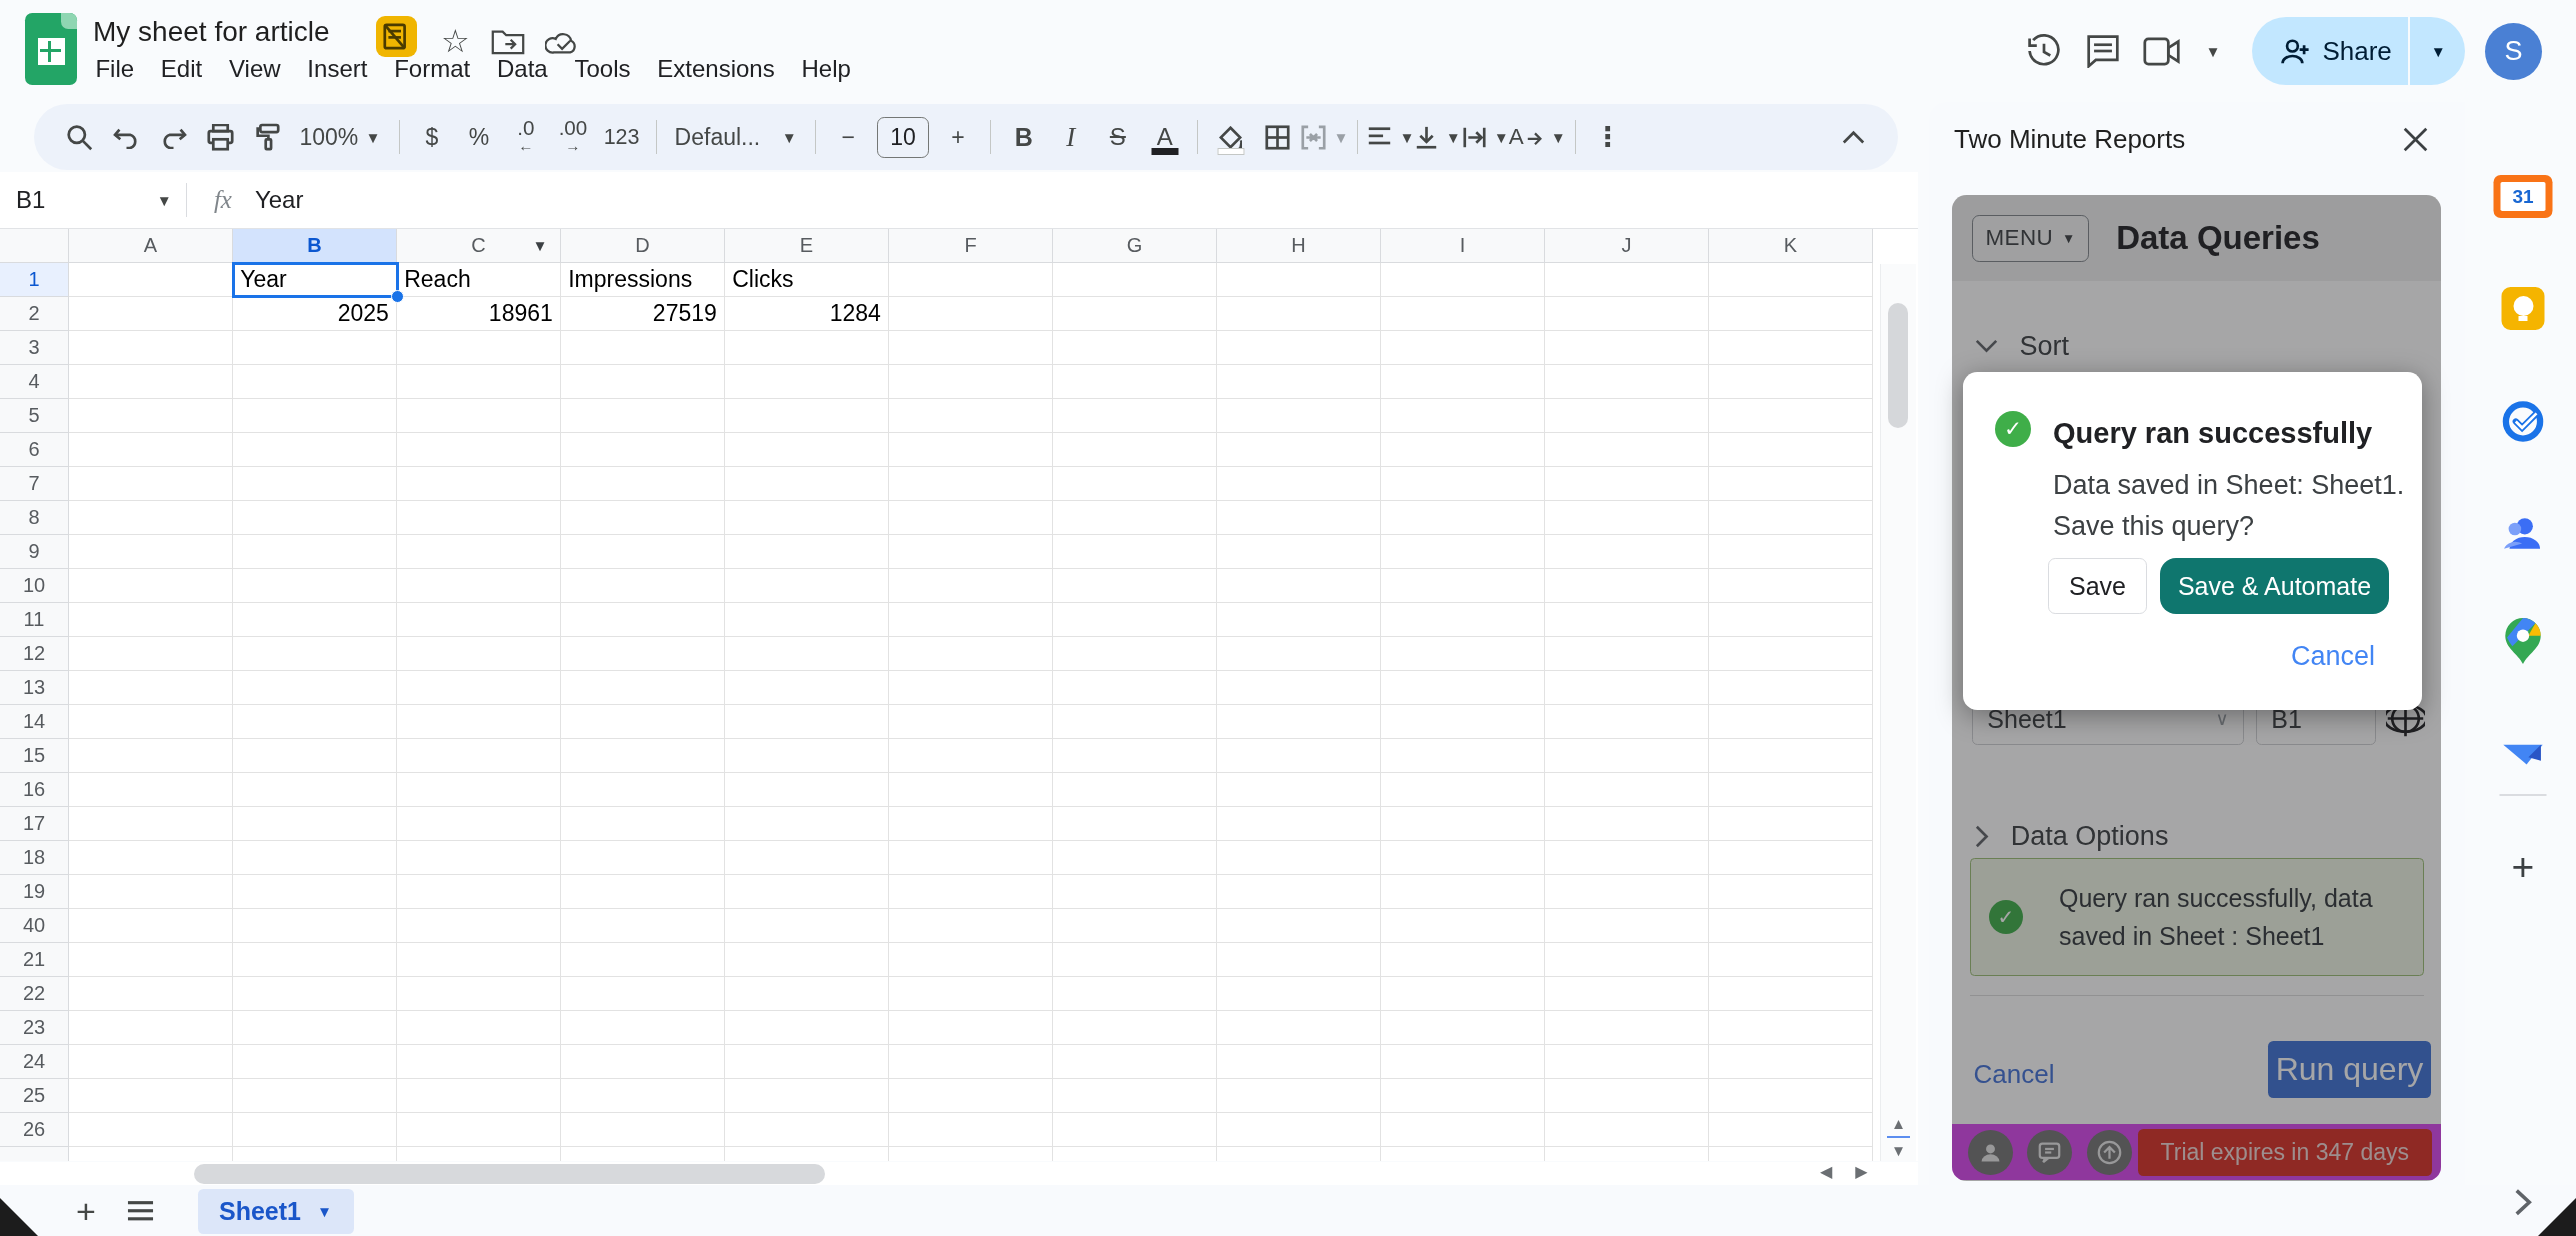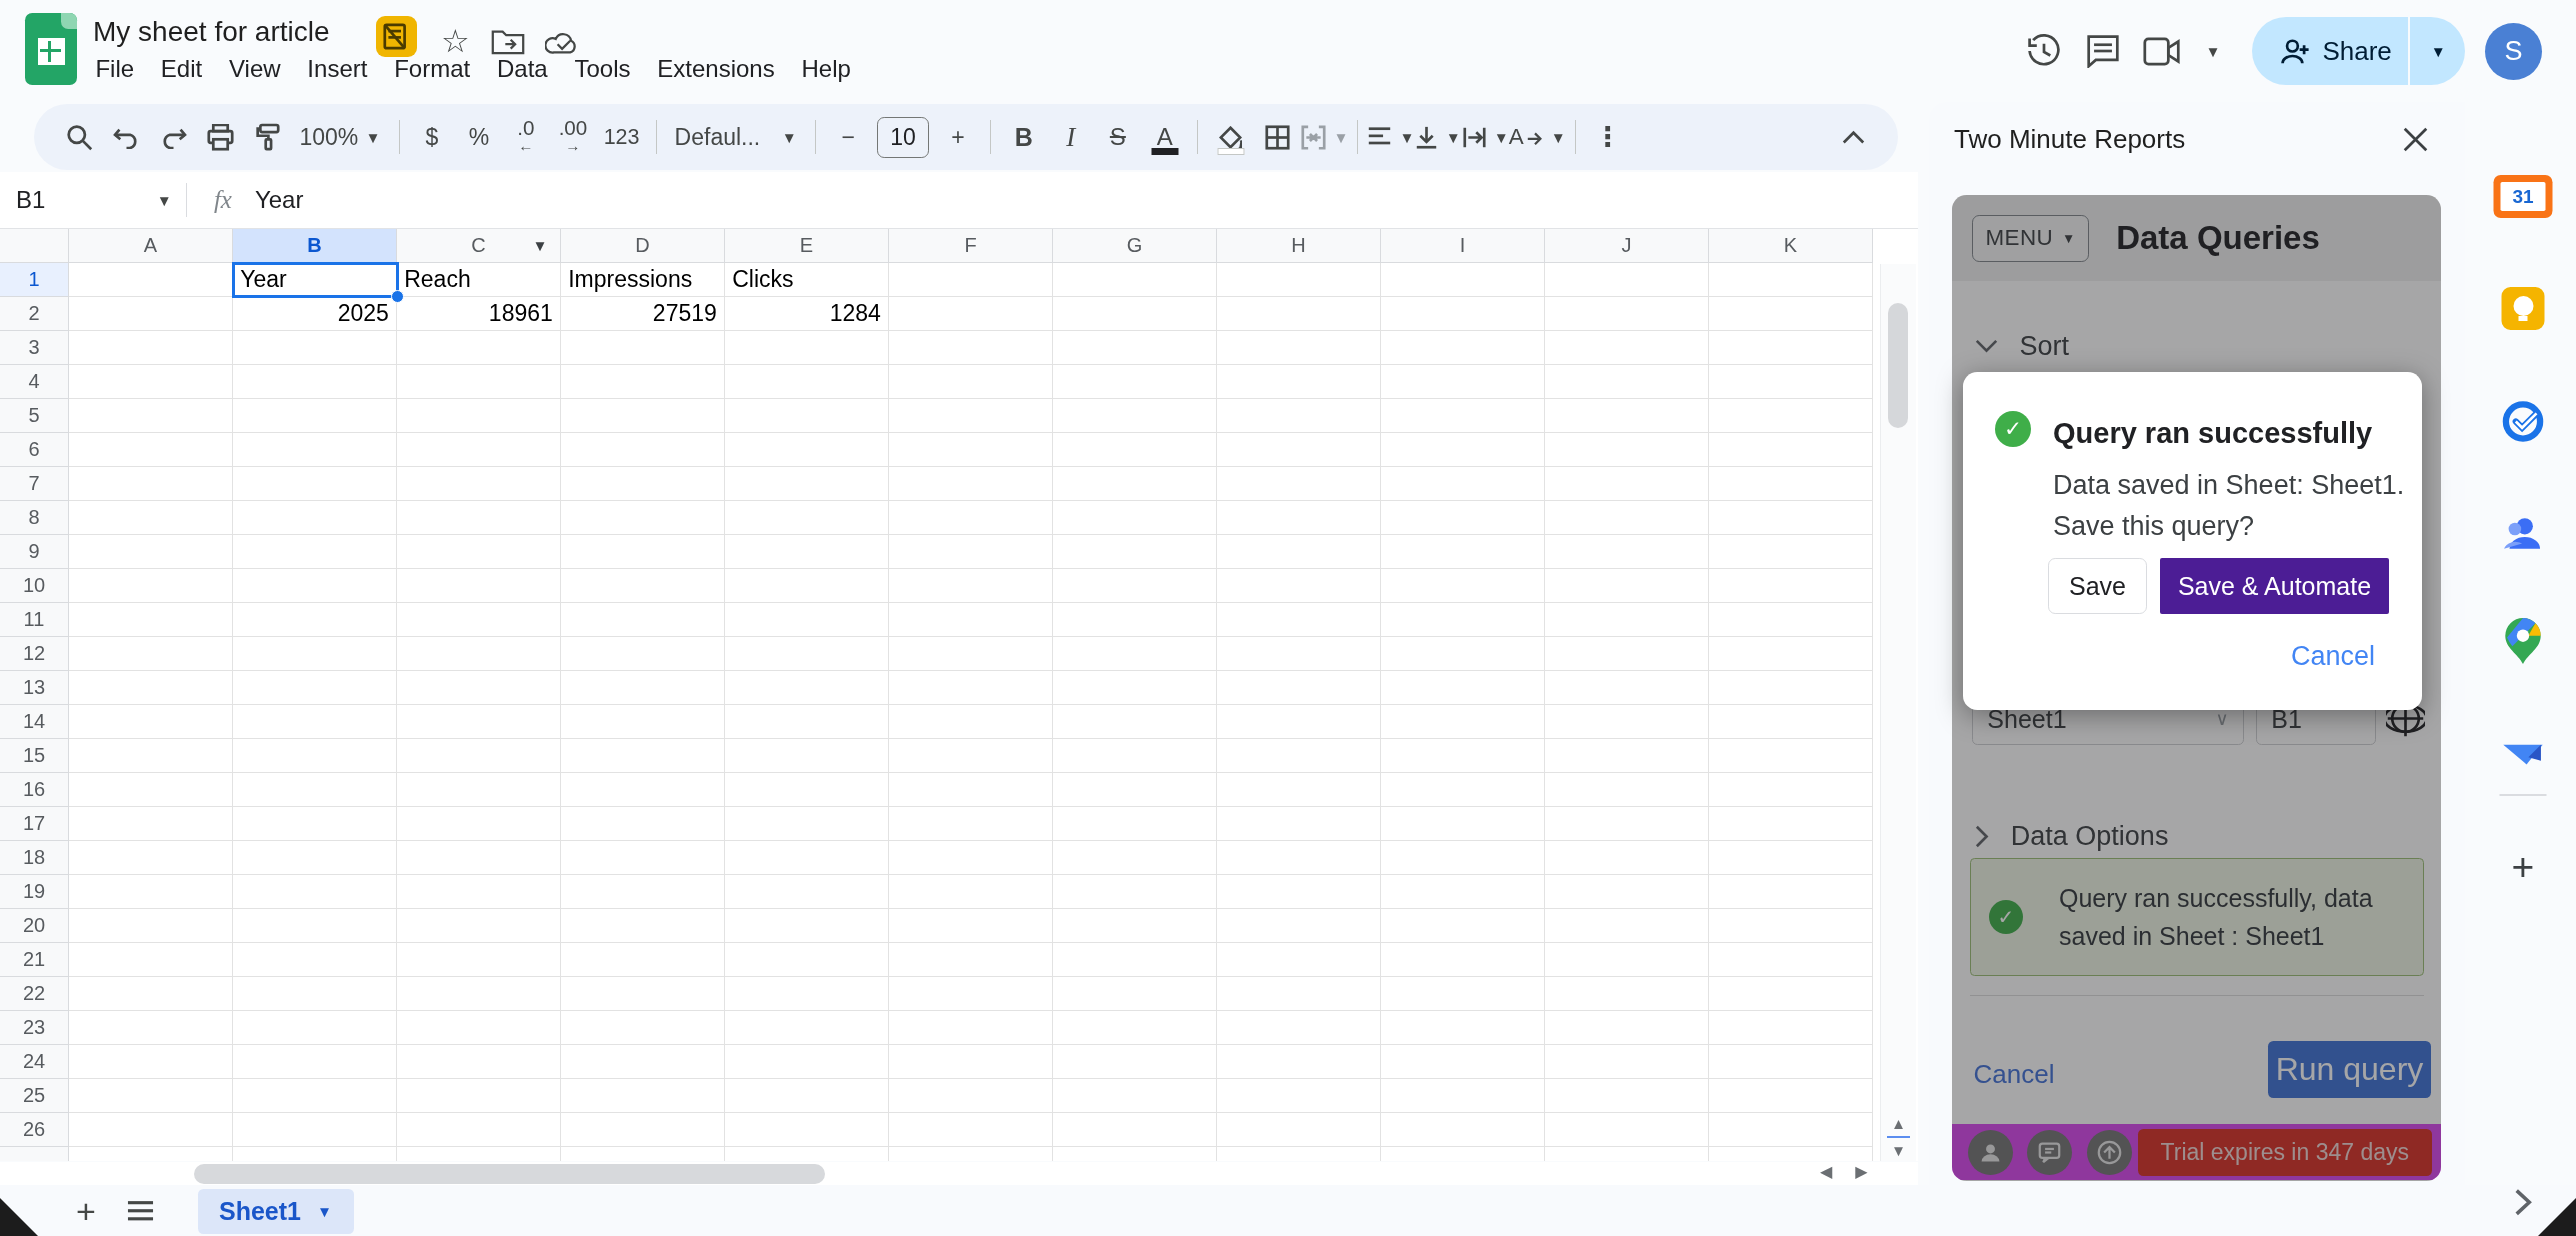--- a/index.html
+++ b/index.html
@@ -120,21 +120,21 @@
   .trial-badge { margin-left:auto; margin-right:9px; height:47px; border-radius:5.4px; background:#d93025; color:#f1d7d5; font-size:23px; display:flex; align-items:center; padding:0 23px; }
   .dim { position:absolute; inset:0; background:rgba(32,33,36,.40); z-index:5; }
 
   
   .dialog { position:absolute; left:1963px; top:372px; width:459px; height:338px; background:#fff; border-radius:14.3px; box-shadow:0 5.4px 27px rgba(0,0,0,.35); z-index:10; }
   .dlg-check { position:absolute; left:32px; top:39px; }
   .dlg-check .check-circle { width:36px; height:36px; font-size:21.5px; }
   .dlg-title { position:absolute; left:90px; top:45px; font-size:29px; font-weight:700; color:#202124; }
   .dlg-body { position:absolute; left:90px; top:93px; font-size:27px; line-height:41px; color:#3c4043; }
   .dlg-save { position:absolute; left:85px; top:186px; width:99px; height:56px; border:0.9px solid #dadce0; border-radius:7.2px; background:#fff; font-size:25px; color:#202124; display:flex; align-items:center; justify-content:center; }
-  .dlg-save-auto { position:absolute; left:197px; top:186px; width:229px; height:56px; border-radius:2px; background:#4c1d95; font-size:25px; color:#fff; display:flex; align-items:center; justify-content:center; }
+  .dlg-save-auto { position:absolute; left:197px; top:186px; width:229px; height:56px; border-radius:16px; background:#0f766e; font-size:25px; color:#fff; display:flex; align-items:center; justify-content:center; }
   .dlg-cancel { position:absolute; right:47px; top:269px; font-size:27px; color:#4285f4; }
 
   
   .rail { position:absolute; left:2470px; top:102px; width:106px; height:1135px; }
   .rail-ic { position:absolute; left:50%; transform:translateX(-50%); width:59px; height:59px; display:flex; align-items:center; justify-content:center; }
   .rail-div { position:absolute; left:50%; transform:translateX(-50%); top:692px; width:47px; height:1.8px; background:#dadce0; }
   .rail-chevron { position:absolute; left:50%; transform:translateX(-50%); top:1085px; color:#5f6368; }
   .cal { width:65px; height:43px; background:#f97316; border-radius:7.2px; position:relative; }
   .cal span { position:absolute; inset:7.2px 7.2px 7.2px 7.2px; background:#fff; display:flex; align-items:center; justify-content:center; font-size:19px; font-weight:700; color:#1967d2; border-radius:1.8px; }
   .keep { width:43px; height:43px; background:#f5b400; border-radius:9px; position:relative; }
@@ -642,21 +642,21 @@
           <div class="cell"></div>
           <div class="cell"></div>
           <div class="cell"></div>
           <div class="cell"></div>
           <div class="cell"></div>
           <div class="cell"></div>
           <div class="cell"></div>
           <div class="cell"></div>
         </div>
         <div class="grow">
-          <div class="rh">20</div>
+          <div class="rh">40</div>
           <div class="cell"></div>
           <div class="cell"></div>
           <div class="cell"></div>
           <div class="cell"></div>
           <div class="cell"></div>
           <div class="cell"></div>
           <div class="cell"></div>
           <div class="cell"></div>
           <div class="cell"></div>
           <div class="cell"></div>

